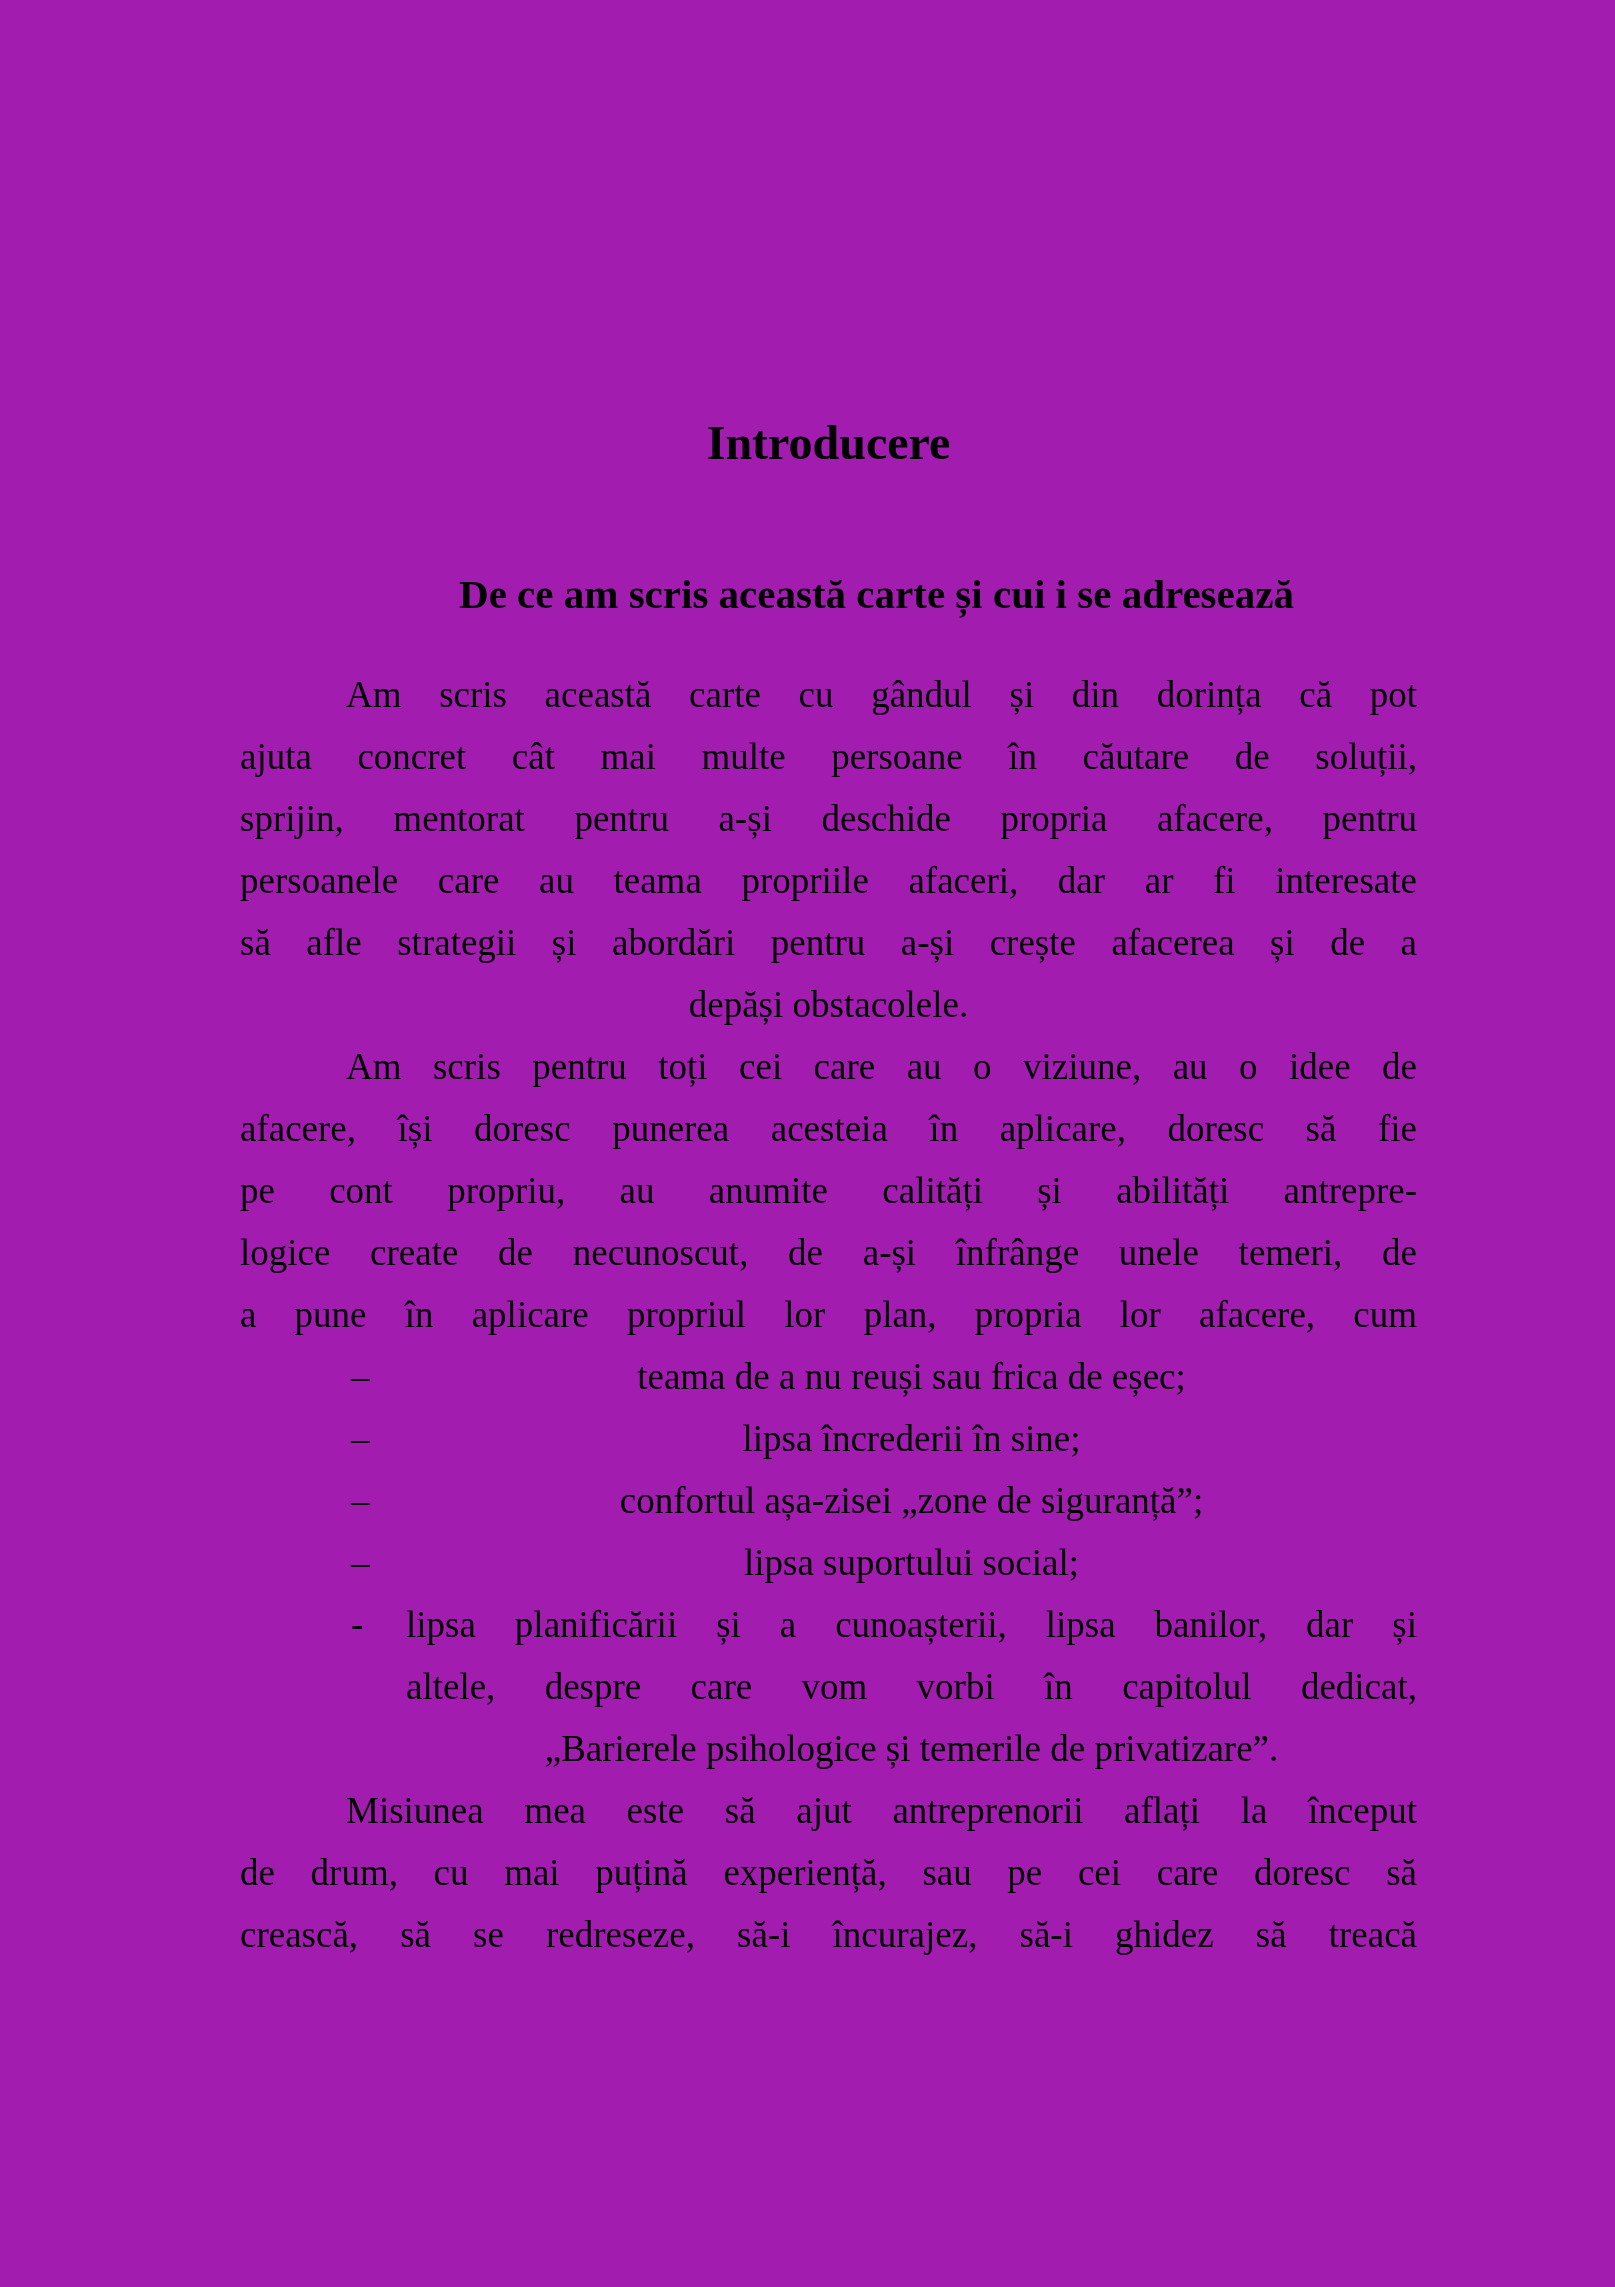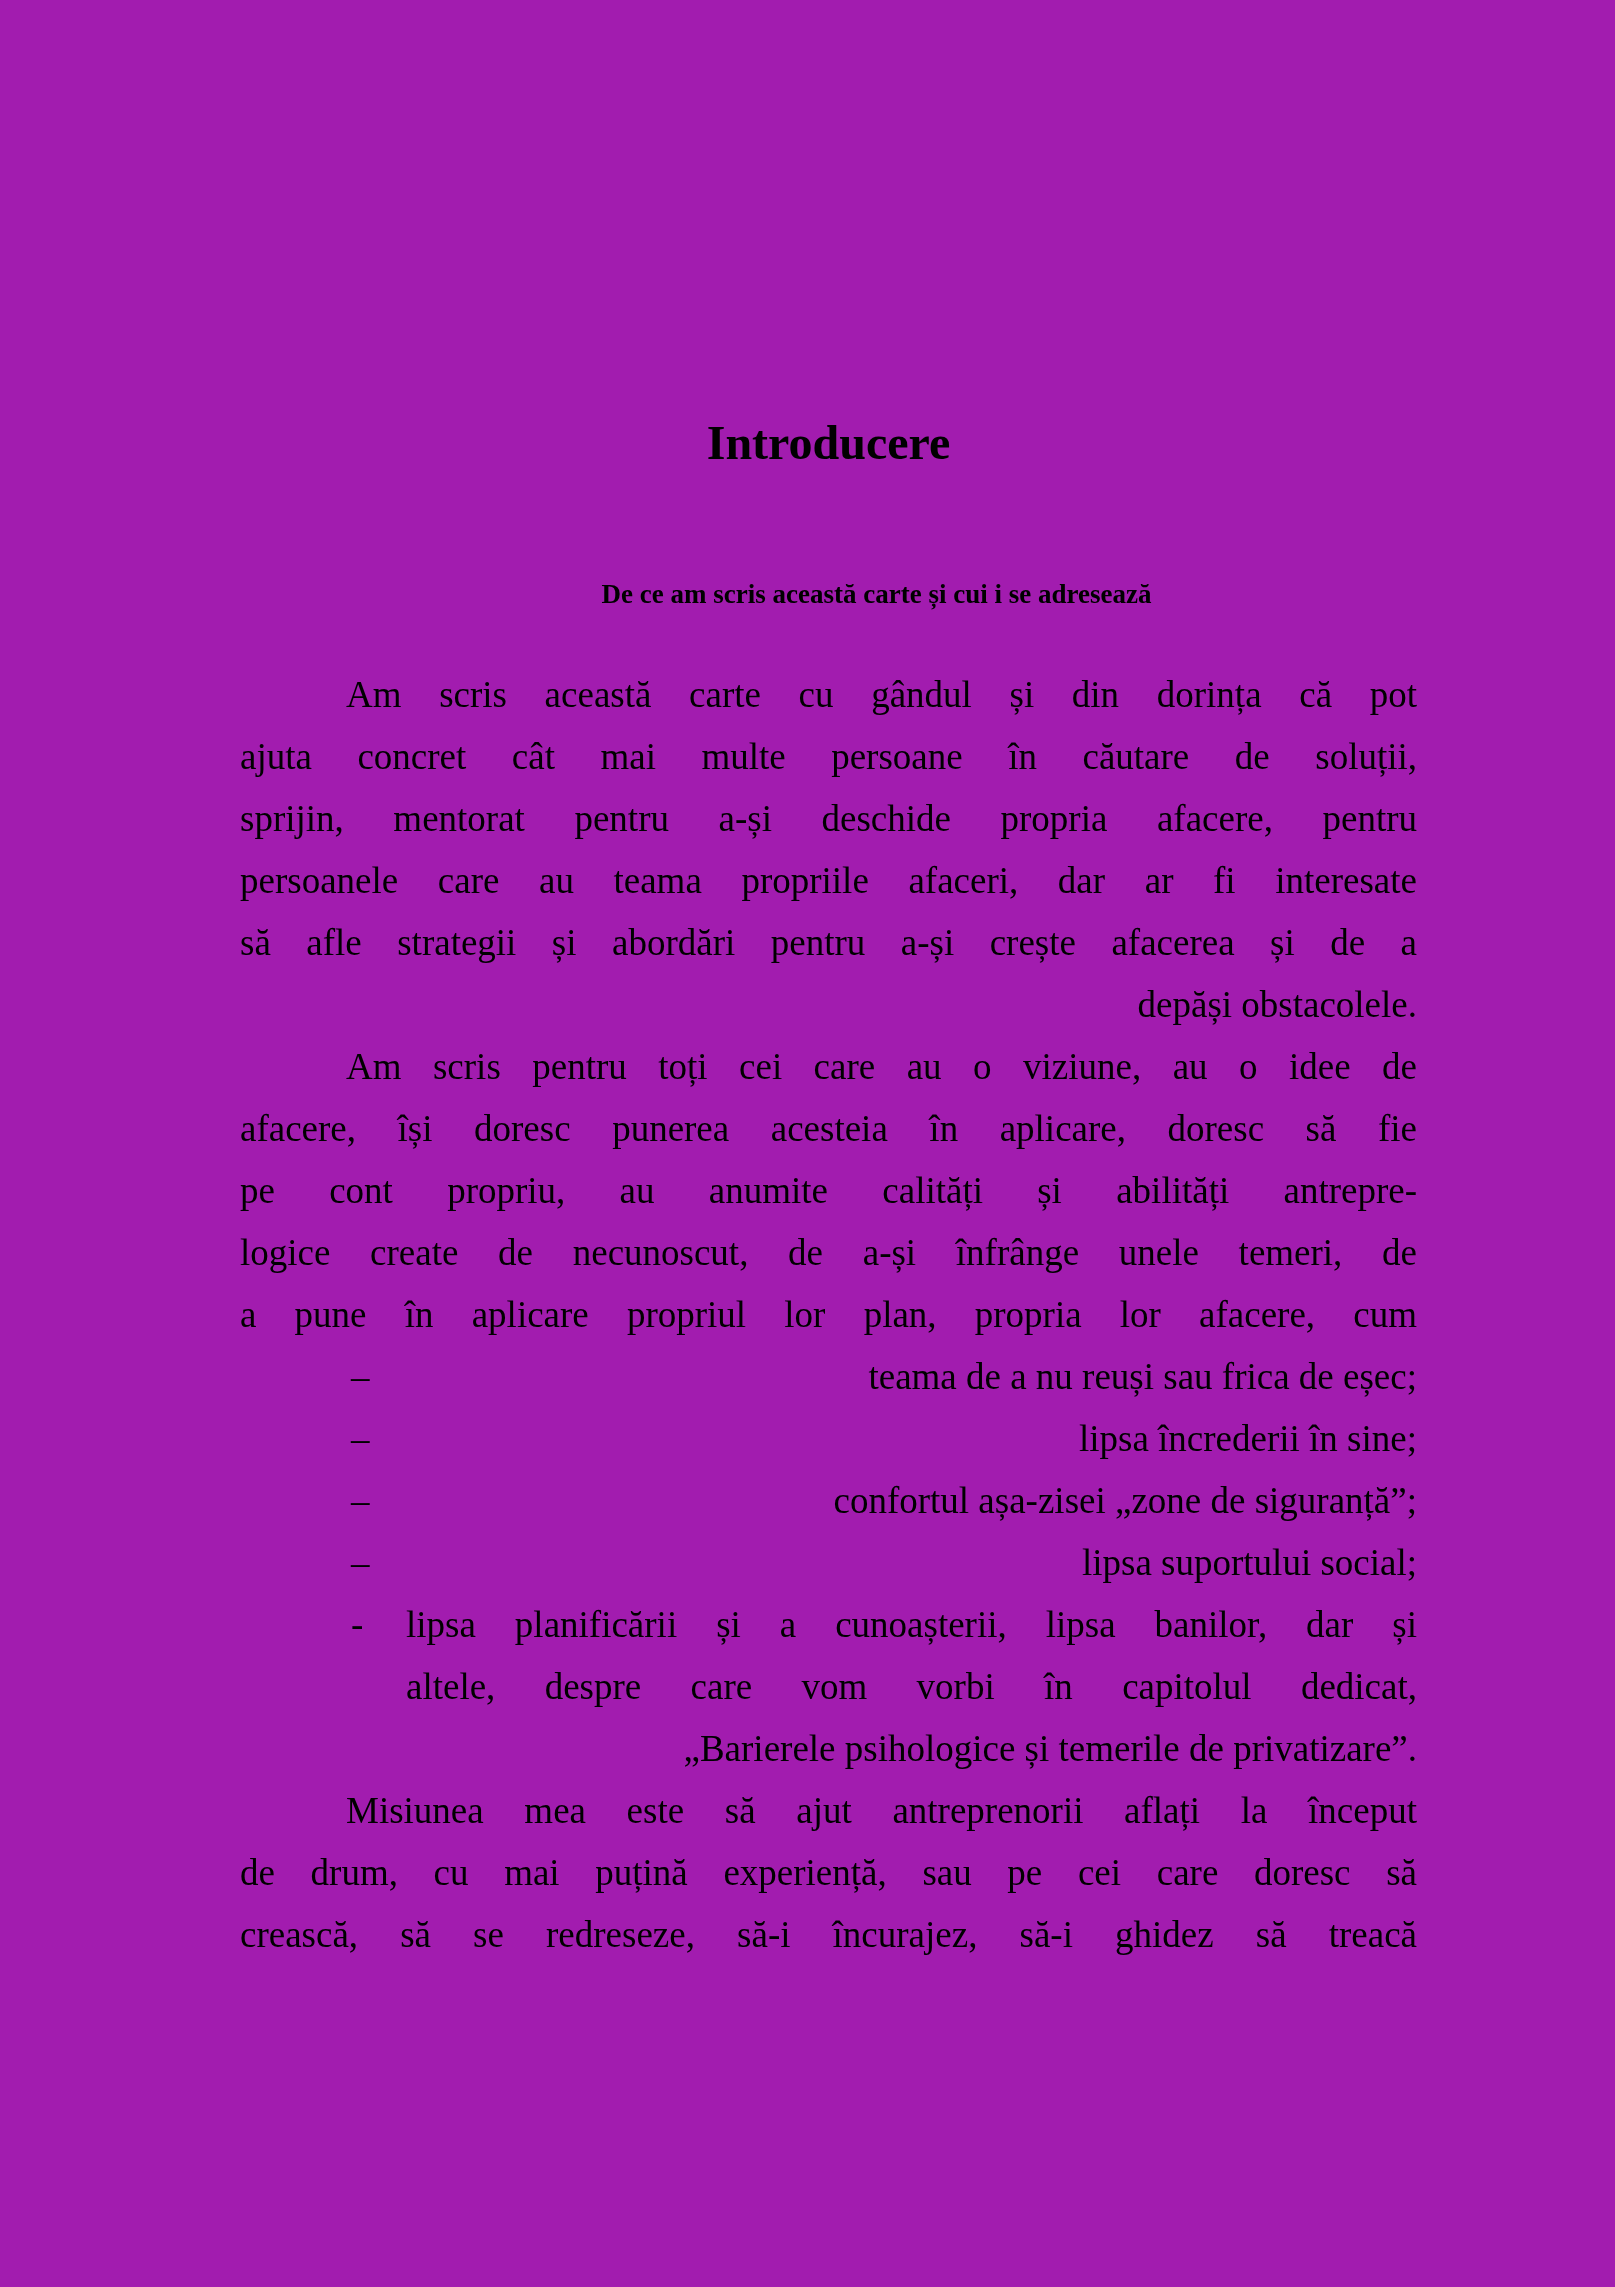--- a/index.html
+++ b/index.html
@@ -18,32 +18,32 @@
   }
   .title {
     padding-top: 417px;
     font-size: 48px;
     line-height: 52px;
     font-weight: bold;
     text-align: center;
   }
   .subtitle {
     margin-top: 103px;
-    font-size: 27px;
+    font-size: 41px;
     line-height: 44px;
     font-weight: bold;
     text-align: center;
     padding-left: 96px; 
   }
   .bodytext {
     margin-top: 48px;
     font-size: 37px;
     line-height: 62px;
   }
-  .line { text-align: right; }
+  .line { text-align: center; }
   .just {
     text-align: justify;
     text-align-last: justify;
   }
   .indent { text-indent: 106px; }
   .bullet {
     position: relative;
     padding-left: 166px;
   }
   .bullet .dash {

